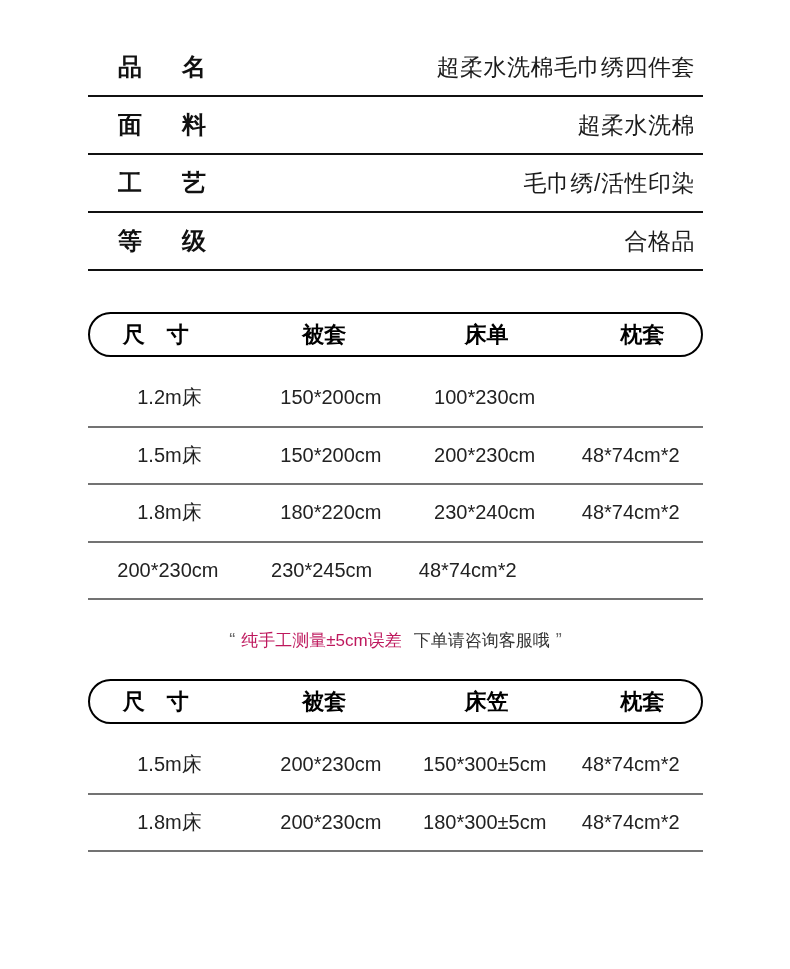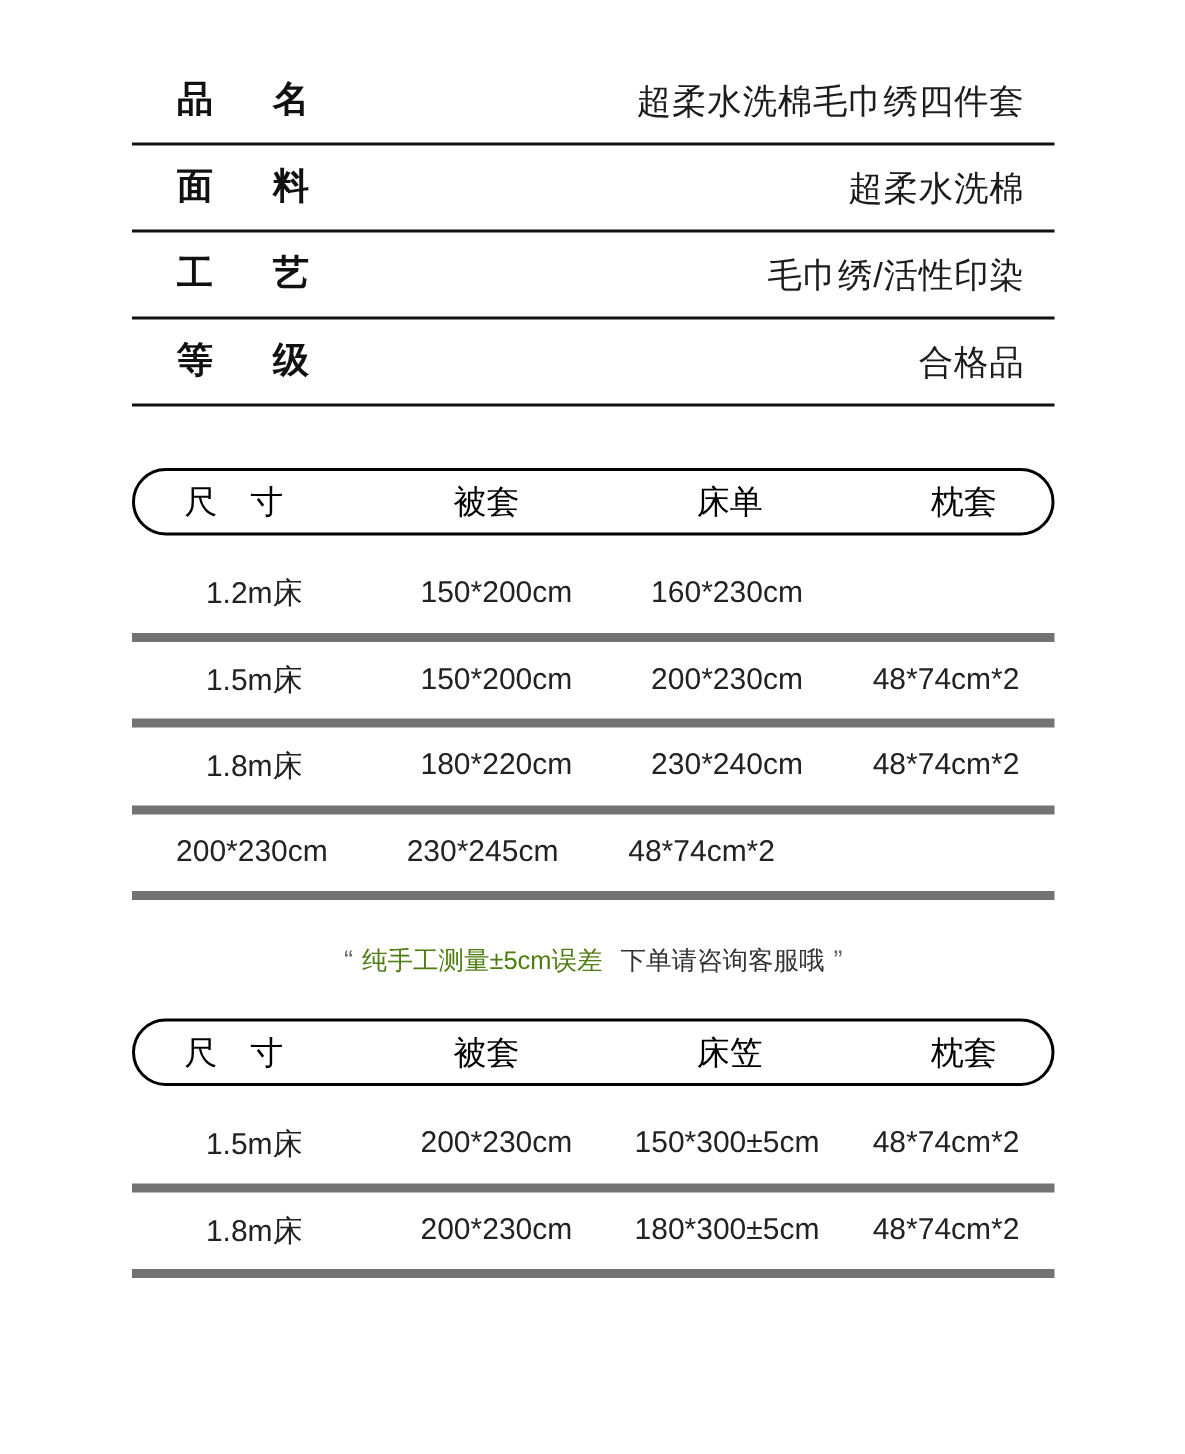--- a/index.html
+++ b/index.html
@@ -37,69 +37,69 @@
     margin-left: 30px;
     font-size: 24px;
     font-weight: bold;
     color: #111111;
     line-height: 1;
   }
   .attr-value {
     font-size: 23px;
     font-weight: normal;
     color: #1c1c1c;
-    margin-right: 20px;
+    margin-right: 8px;
     letter-spacing: 0.5px;
   }
 
   
   .pill-header {
     height: 45px;
     border: 2px solid #000000;
     border-radius: 24px;
     background: #ffffff;
     display: flex;
     align-items: center;
     font-size: 22px;
-    font-weight: normal;
+    font-weight: bold;
     color: #000000;
     gap: 38px;
   }
   .table-1 .pill-header { margin-top: 41px; }
   .table-2 .pill-header { margin-top: 25px; }
   .col { text-align: center; }
   .col-1 { width: 26.5%; }
   .col-2 { width: 26%; }
   .col-3 { width: 24%; }
   .col-4 { width: 23.5%; }
   .t-rows { margin-top: 13px; }
   .t-row {
     height: 57.5px;
     display: flex;
     align-items: center;
-    border-bottom: 6px solid #737373;
+    border-bottom: 2px solid #737373;
     font-size: 20px;
     color: #222222;
   }
 
   
   .note {
     margin-top: 27px;
     text-align: center;
     font-size: 17px;
     line-height: 26px;
     color: #333333;
     white-space: nowrap;
   }
   .note .quote {
     color: #666666;
     font-size: 18px;
     margin: 0 6px;
   }
-  .note .highlight { color: #4d7c0f; }
+  .note .highlight { color: #be185d; }
   .note .rest { color: #333333; margin-left: 12px; }
 </style>
 </head>
 <body>
 
 <div class="page">
   <div class="content">
 
     <div class="attr-section">
 
@@ -141,21 +141,21 @@
       <div class="pill-header">
         <div class="col col-1">尺　寸</div>
         <div class="col col-2">被套</div>
         <div class="col col-3">床单</div>
         <div class="col col-4">枕套</div>
       </div>
       <div class="t-rows">
         <div class="t-row">
           <div class="col col-1">1.2m床</div>
           <div class="col col-2">150*200cm</div>
-          <div class="col col-3">160*230cm</div>
+          <div class="col col-3">100*230cm</div>
         </div>
         <div class="t-row">
           <div class="col col-1">1.5m床</div>
           <div class="col col-2">150*200cm</div>
           <div class="col col-3">200*230cm</div>
           <div class="col col-4">48*74cm*2</div>
         </div>
         <div class="t-row">
           <div class="col col-1">1.8m床</div>
           <div class="col col-2">180*220cm</div>

